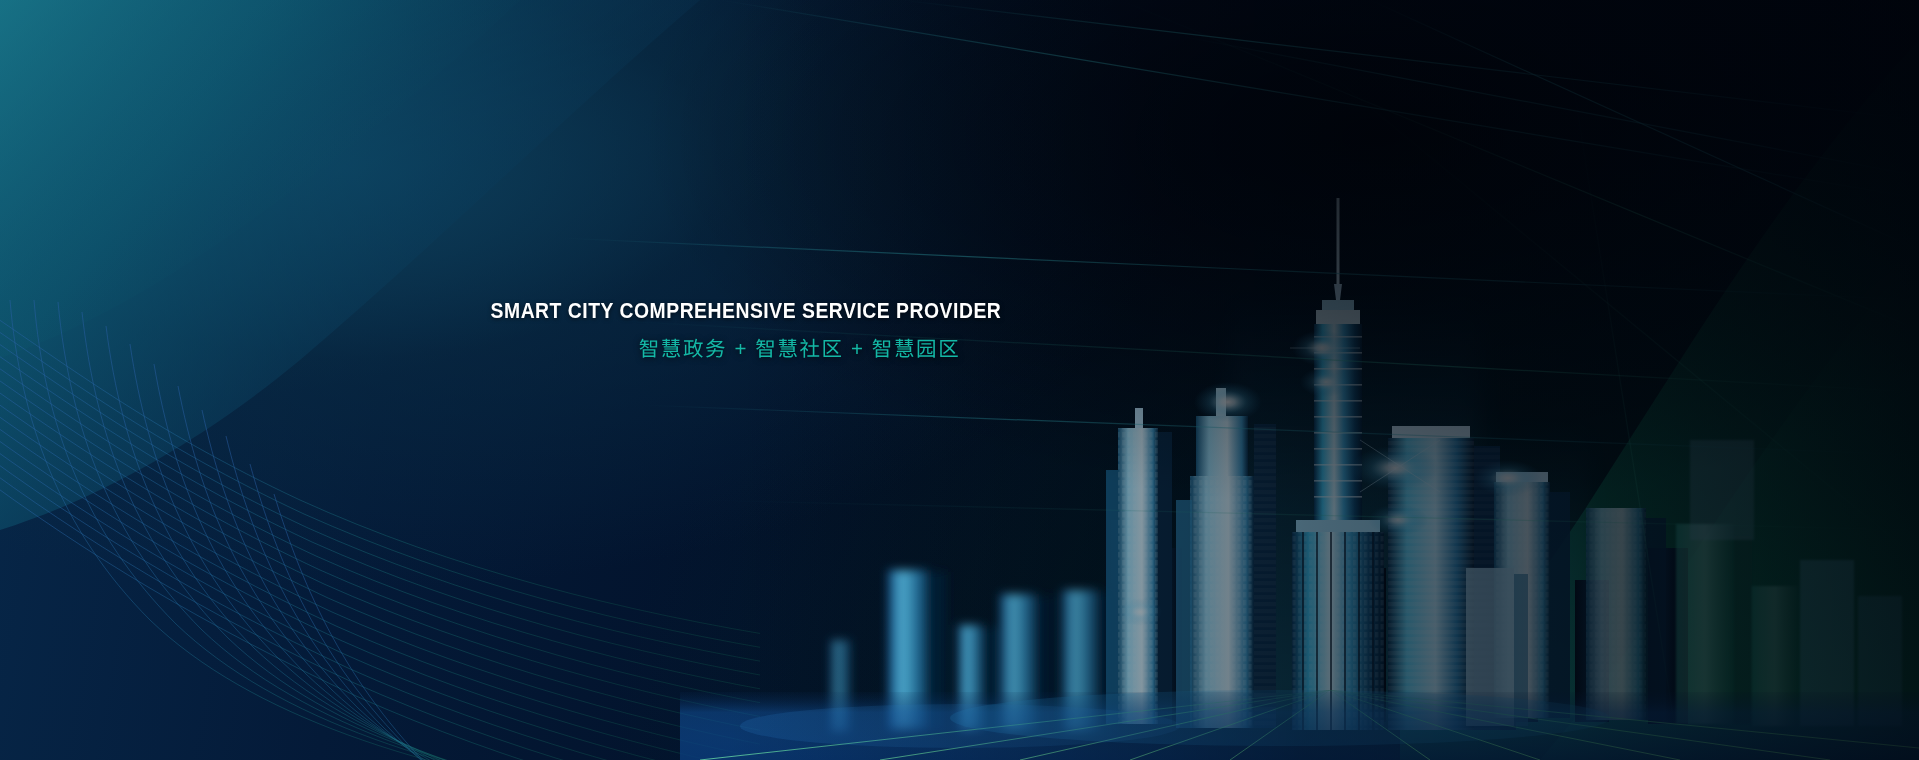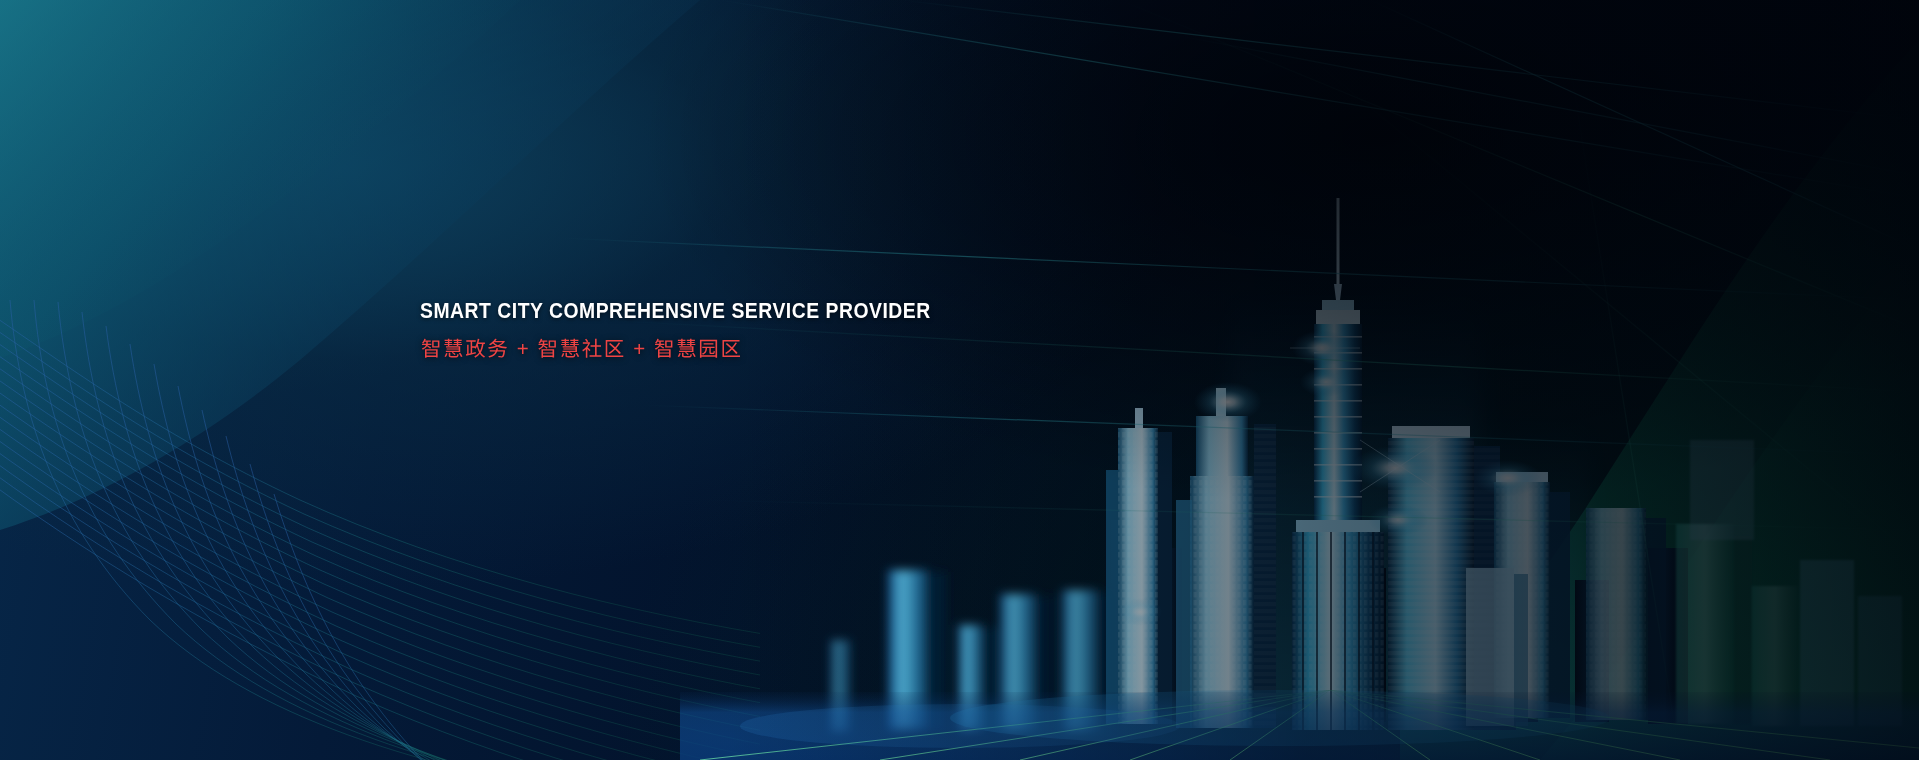--- a/index.html
+++ b/index.html
@@ -62,20 +62,21 @@
   #green-curve { inset: 0; }
   #green-curve svg { width: 100%; height: 100%; display: block; }
 
   
   #copy {
     position: absolute;
     left: 418px;
     top: 300px;
     width: 760px;
     z-index: 40;
+    text-align: center;
   }
   #eyebrow {
     font-size: 22.5px;
     font-weight: 700;
     color: #ffffff;
     letter-spacing: 0.6px;
     line-height: 1;
     margin: 0 0 16px 2px;
     transform: scaleX(0.86);
     transform-origin: left center;
@@ -94,21 +95,21 @@
         #24c37c 52%, #1fa56c 72%, #1c875c 88%, #1b7a55 100%);
     -webkit-background-clip: text;
     background-clip: text;
     color: transparent;
     -webkit-text-fill-color: transparent;
     filter: drop-shadow(0 2px 10px rgba(0,0,0,.45));
   }
   #subhead {
     font-size: 20.5px;
     font-weight: 400;
-    color: #ef4444;
+    color: #14b8a6;
     letter-spacing: 1.6px;
     line-height: 1;
     margin: 0 0 0 3px;
     white-space: nowrap;
     text-shadow: 0 1px 6px rgba(0,0,0,.75);
   }
 </style>
 </head>
 <body>
 

